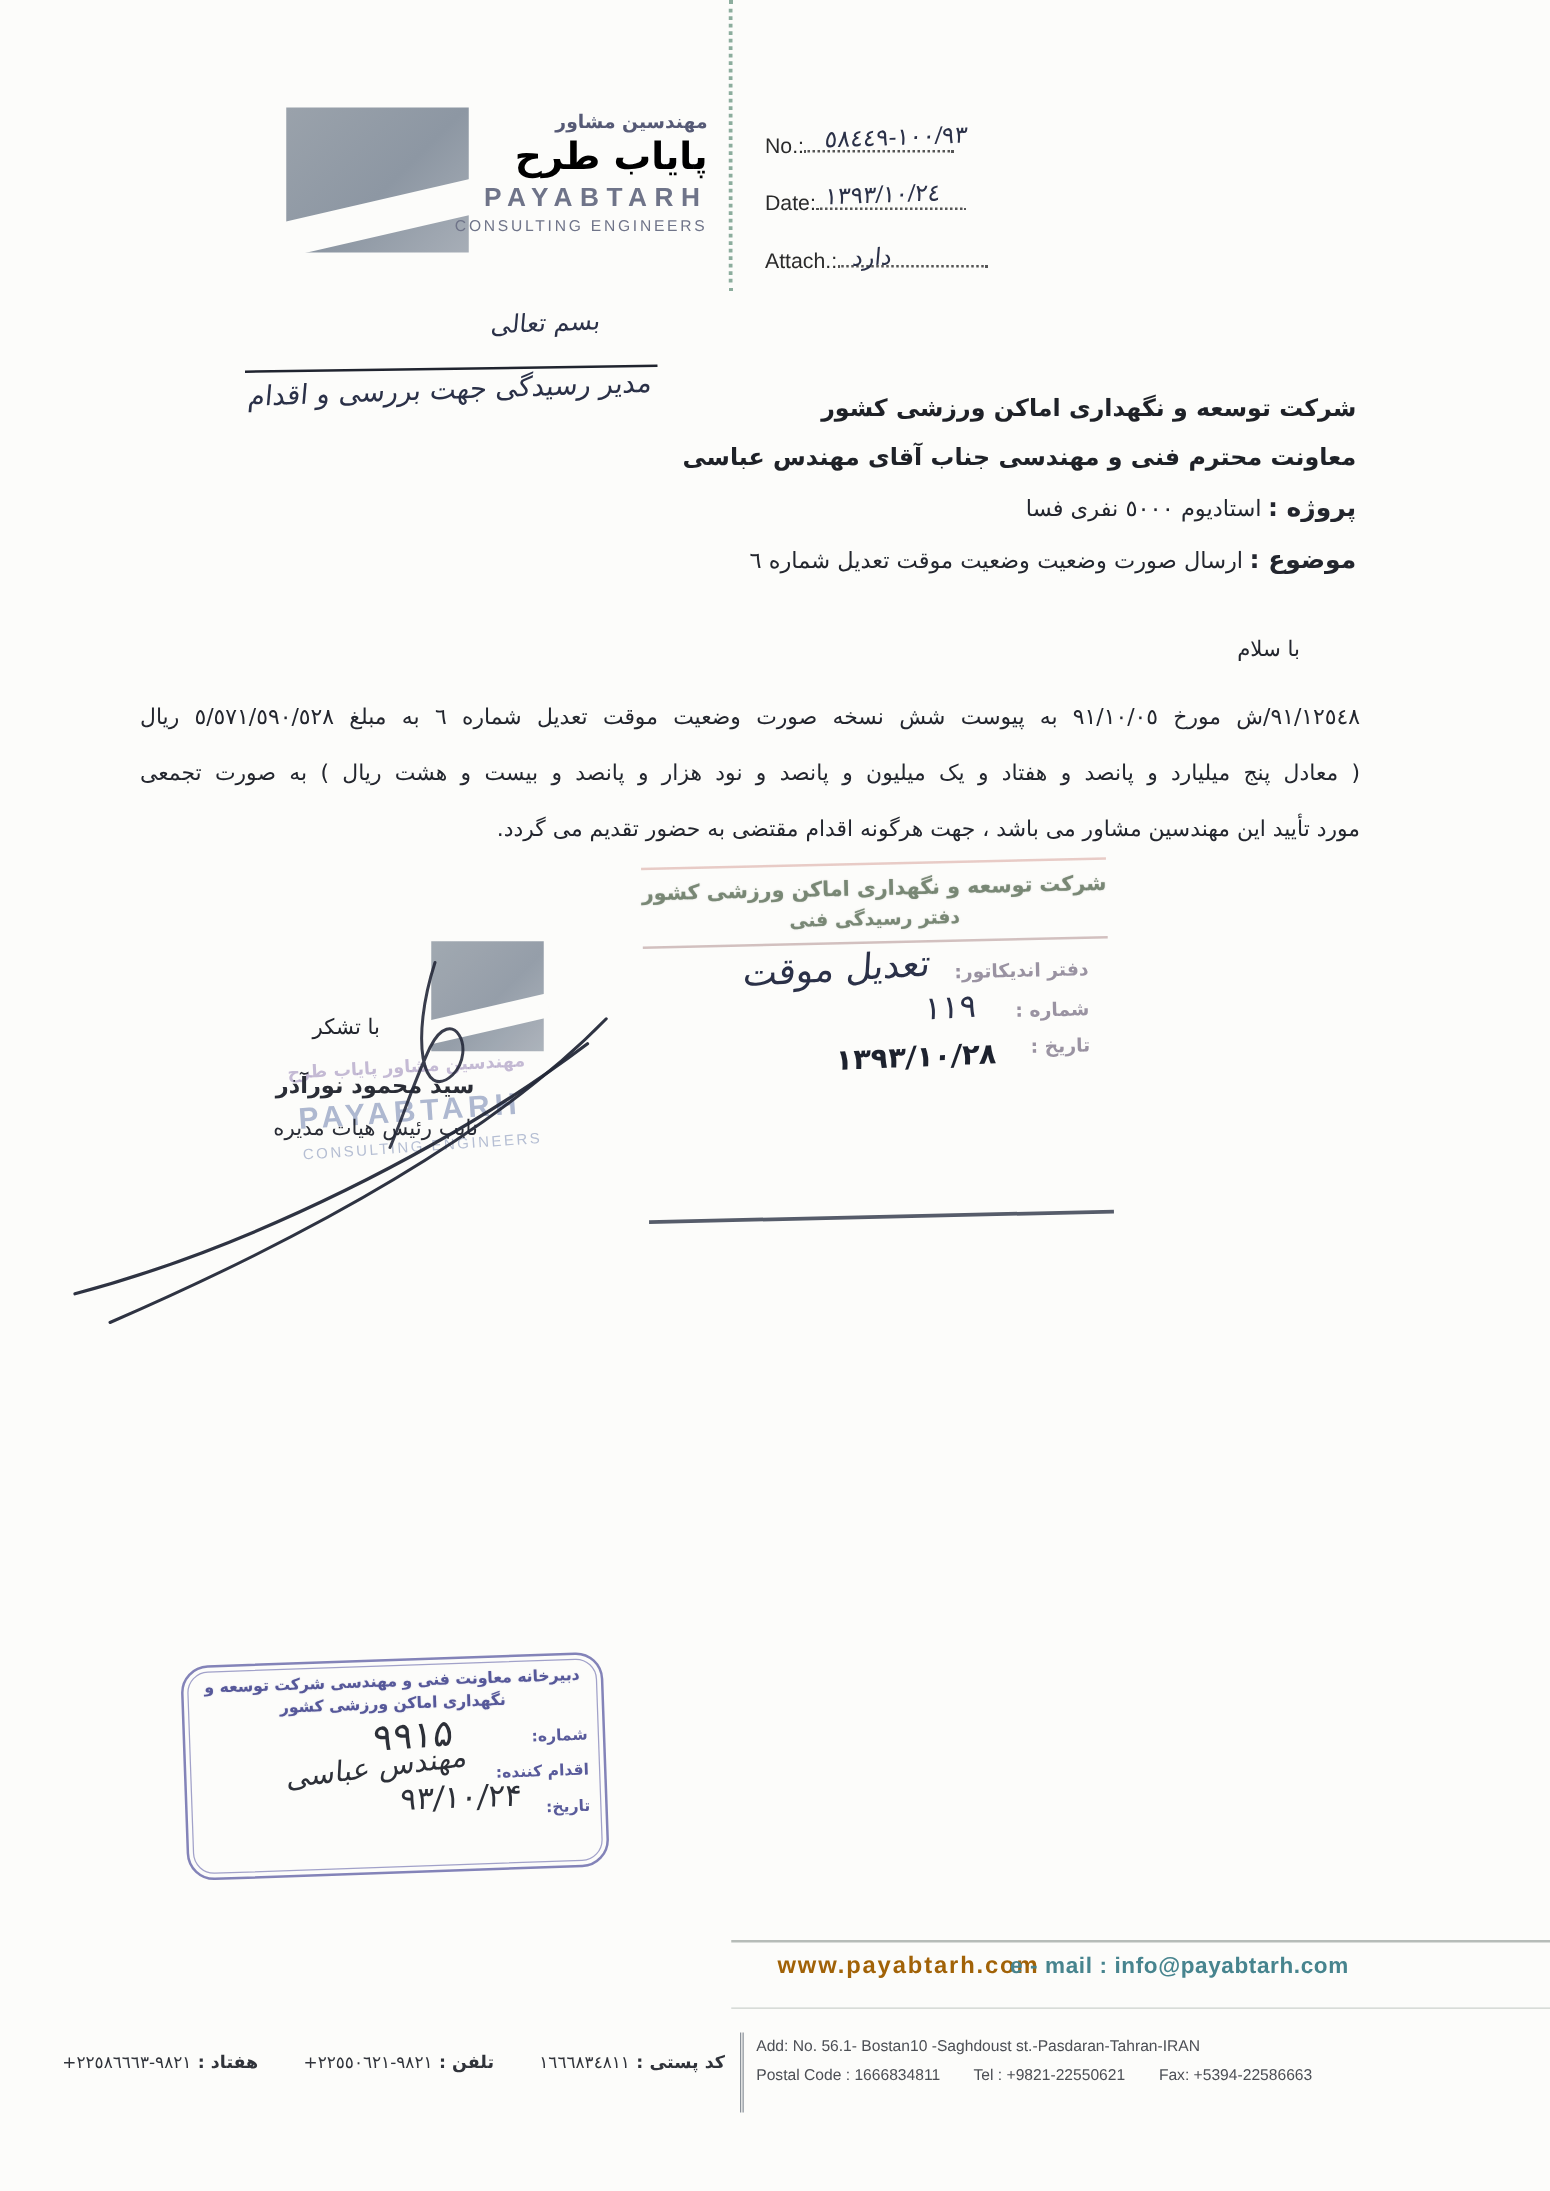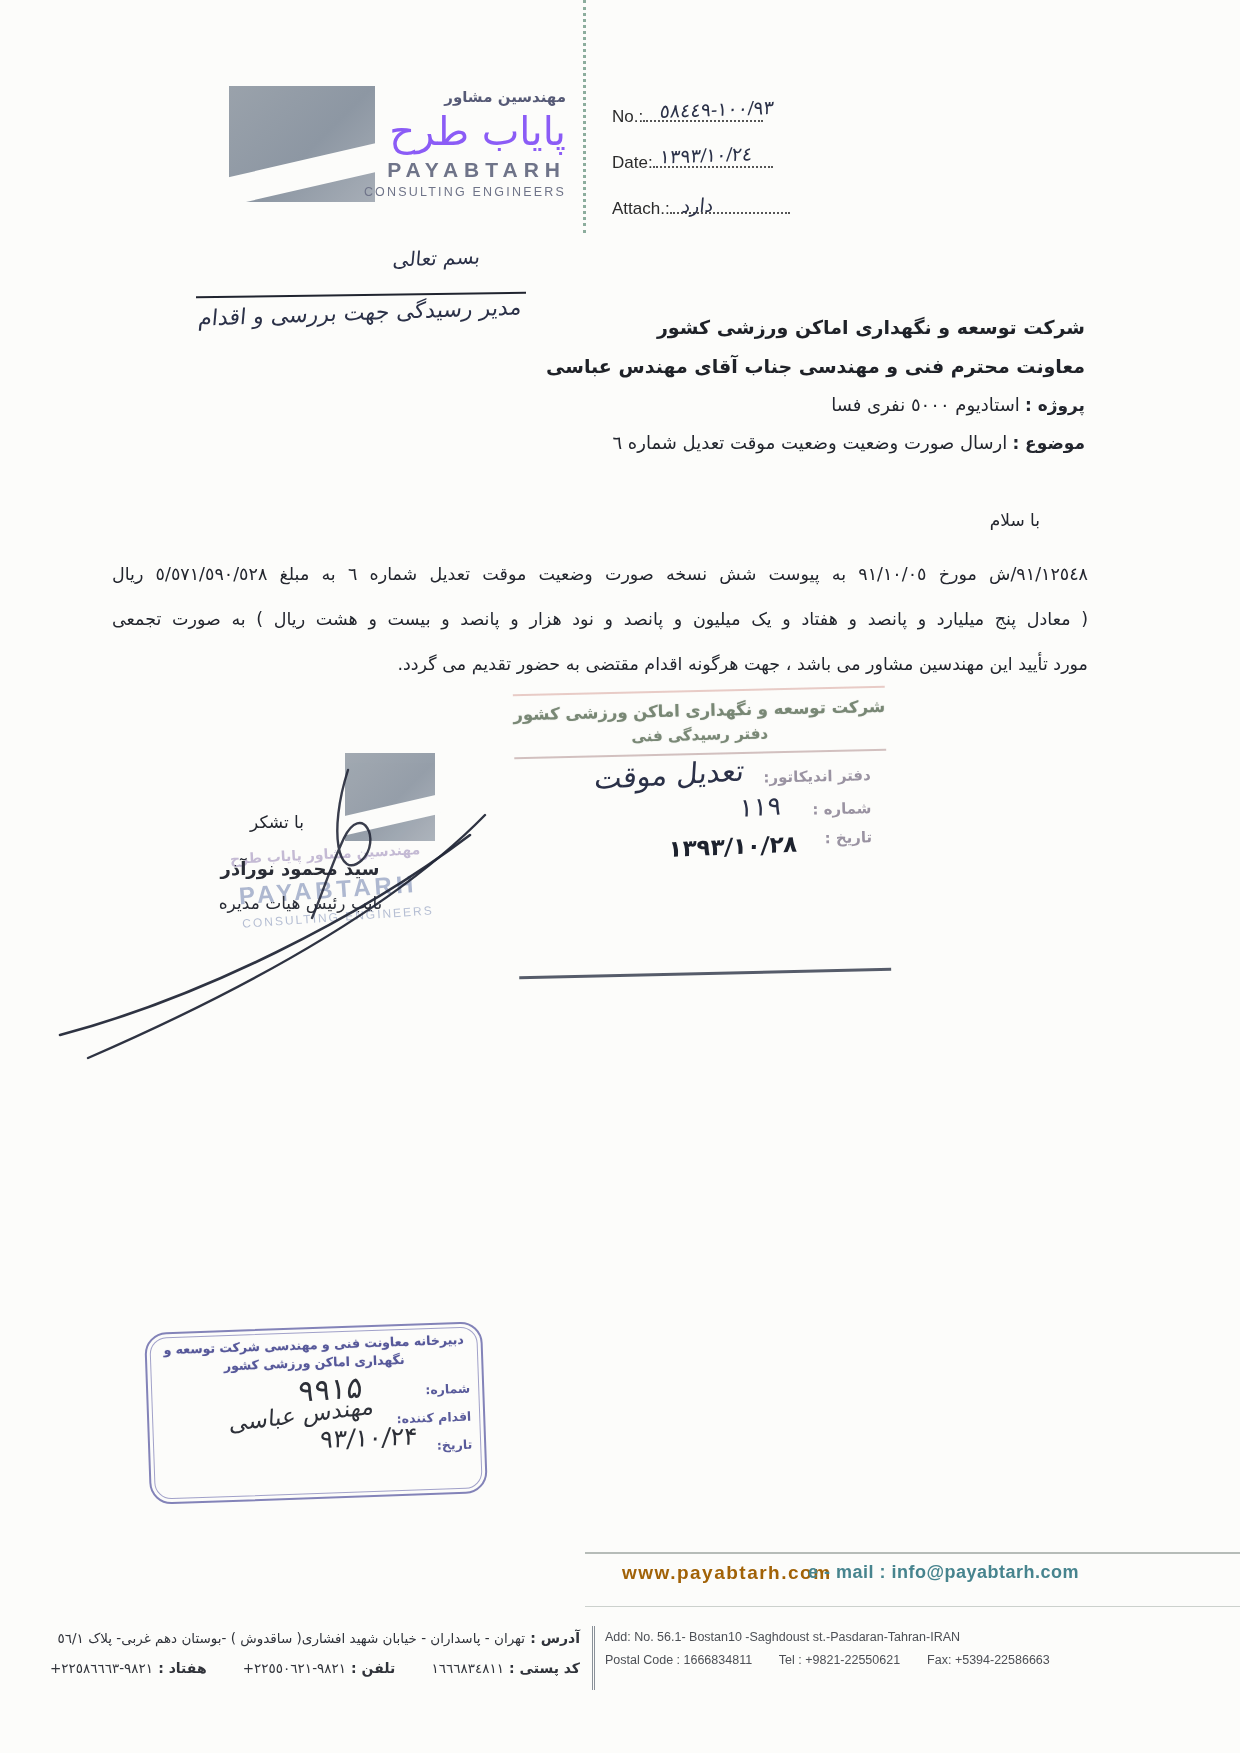--- a/index.html
+++ b/index.html
@@ -13,42 +13,42 @@
   
   .top-divider{left:583px;top:0;height:233px;width:0;border-left:3px dotted #67937f;opacity:.75;}
 
   
   .logo-mark{left:229px;top:86px;width:146px;height:116px;
      background:linear-gradient(135deg,#9aa2ab 0%,#8d97a3 55%,#a7aeb7 100%);}
   .logo-stripe{position:absolute;left:-6px;top:64%;width:112%;height:24%;background:#fcfcfa;
      transform:rotate(-13deg);}
   .logo-text{left:338px;top:88px;width:228px;text-align:right;}
   .logo-fa-small{font-size:15px;color:#565a76;font-weight:bold;}
-  .logo-fa-name{font-size:40px;font-weight:normal;color:#8b5cf6;margin-top:2px;}
+  .logo-fa-name{font-size:30px;font-weight:bold;color:#000000;margin-top:2px;}
   .logo-en-name{font-size:21px;letter-spacing:6px;color:#6f7489;margin-top:4px;font-weight:bold;}
   .logo-en-sub{font-size:12.5px;letter-spacing:2.2px;color:#6f7489;margin-top:3px;}
 
   
   .ref-block{left:612px;top:106px;width:205px;font-family:"Liberation Sans",sans-serif;}
   .ref-row{position:relative;height:46px;}
   .ref-label{font-size:17px;color:#2b2b2b;}
   .ref-dots{display:inline-block;width:120px;border-bottom:2px dotted #555;height:14px;}
   .ref-val{position:absolute;font-size:19px;top:-8px;left:48px;direction:ltr;}
   .ref-val.fa-word{left:70px;top:-4px;}
 
   
   .besmele{left:393px;top:246px;font-size:20px;}
   .rule-besmele{left:196px;top:294px;width:330px;border-top:2.5px solid #20242f;transform:rotate(-0.8deg);}
   .hand-note{left:180px;top:300px;width:360px;font-size:22px;text-align:center;}
 
   
   .recipient{right:155px;top:316px;width:780px;text-align:right;}
   .recipient div{margin-bottom:17px;}
   .r-bold{font-size:19px;font-weight:bold;color:#1f2228;}
-  .r-label{font-weight:bold;font-size:17px;}
+  .r-label{font-weight:bold;font-size:20px;}
   .r-val{font-size:18px;}
 
   
   .salutation{right:200px;top:510px;font-size:17px;}
   .body-text{left:112px;top:552px;width:976px;font-size:17.5px;line-height:45px;text-align:right;}
   .body-text .j{text-align:justify;text-align-last:justify;}
 
   
   .office-stamp{left:516px;top:690px;width:372px;height:280px;transform:rotate(-1.3deg);
      border-top:2px solid rgba(200,130,120,.4);border-bottom:3px solid rgba(40,48,66,.78);}
@@ -217,24 +217,20 @@
     </div>
   </div>
 
   <div class="abs f-rule1"></div>
   <div class="abs f-web en">www.payabtarh.com</div>
   <div class="abs f-mail en">e - mail : info@payabtarh.com</div>
   <div class="abs f-rule2"></div>
   <div class="abs f-vdiv"></div>
 
   <div class="abs fa-addr rtl">
-    <div>
-      <span class="l">آدرس :</span>
-      <span class="v">تهران - پاسداران - خیابان شهید افشاری( ساقدوش ) -بوستان دهم غربی- پلاک ٥٦/١</span>
-    </div>
     <div class="row2">
       <span class="l">کد پستی :</span>
       <span class="v ltrnum">١٦٦٦٨٣٤٨١١</span>
       <span class="gap"></span>
       <span class="l">تلفن :</span>
       <span class="v ltrnum">+٩٨٢١-٢٢٥٥٠٦٢١</span>
       <span class="gap"></span>
       <span class="l">هفتاد :</span>
       <span class="v ltrnum">+٩٨٢١-٢٢٥٨٦٦٦٣</span>
     </div>

